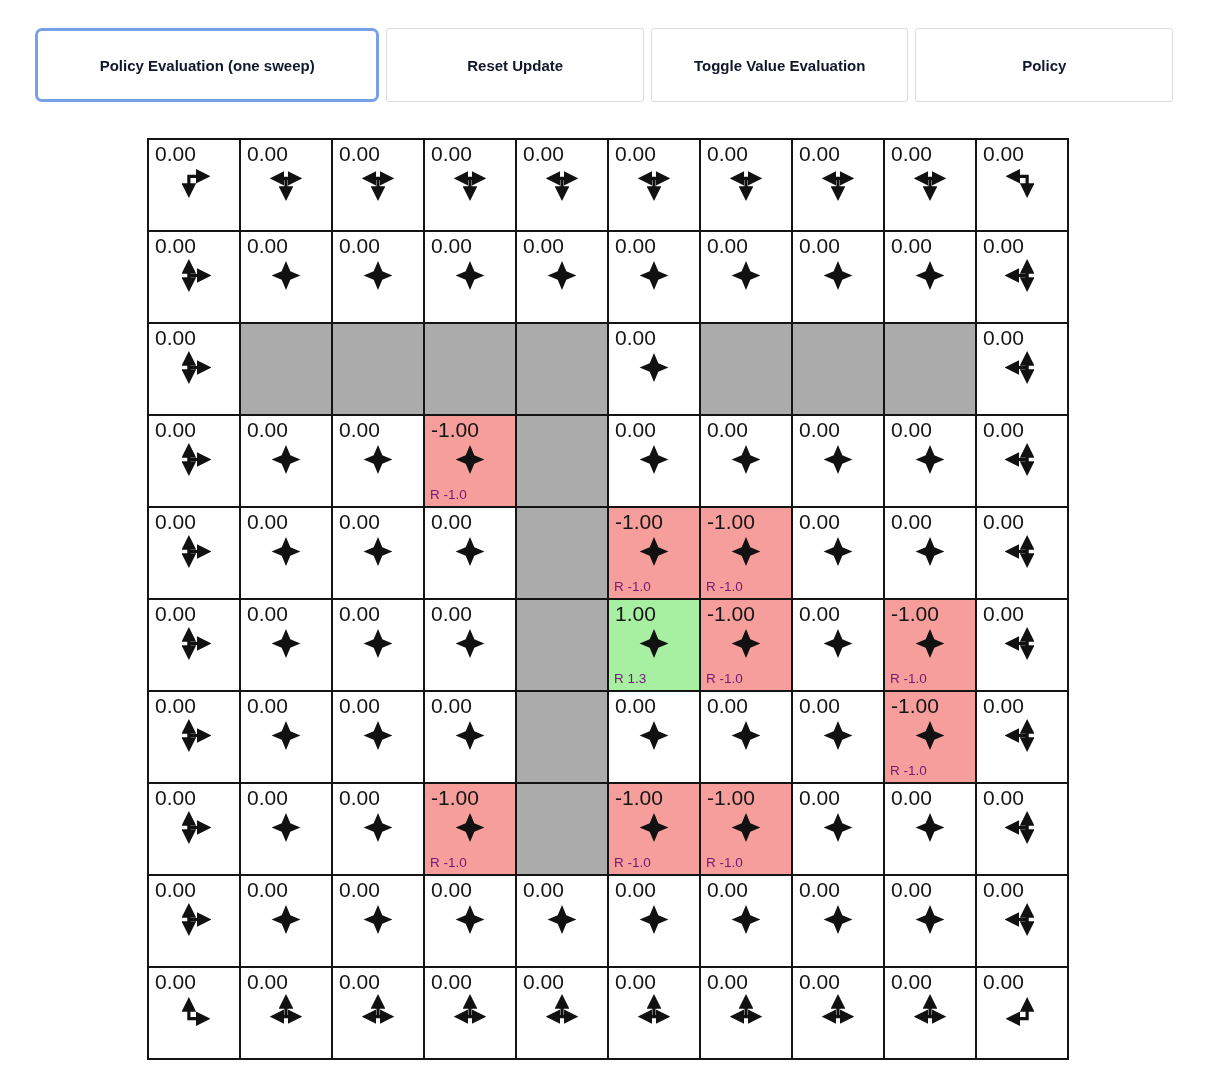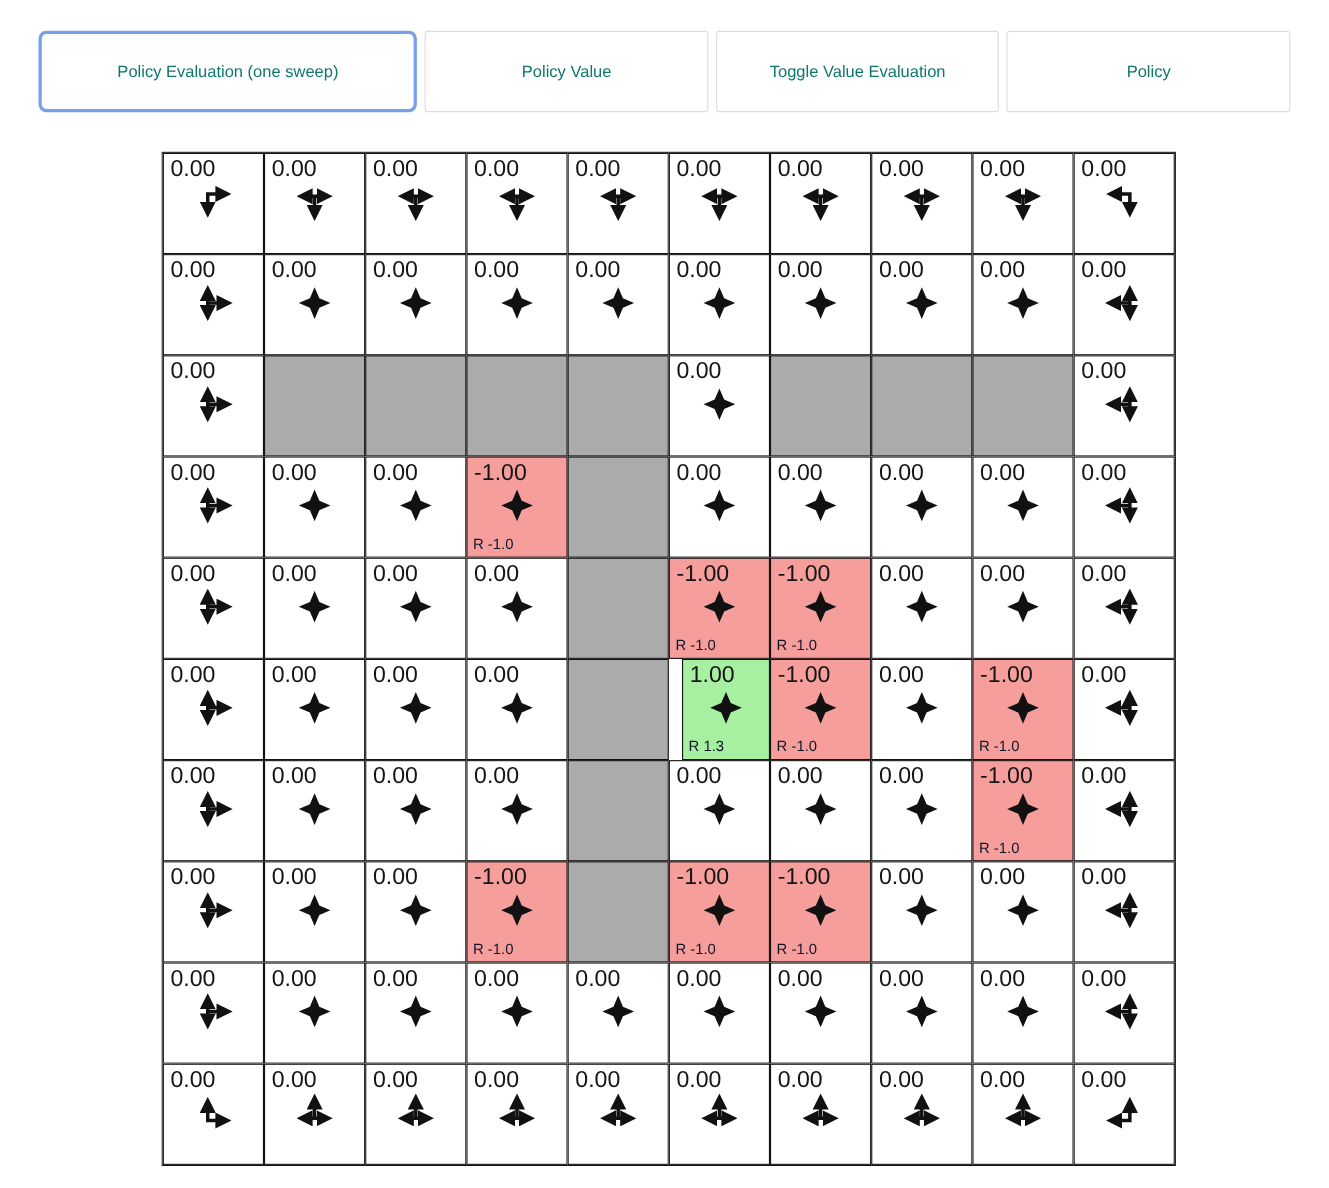--- a/index.html
+++ b/index.html
@@ -10,23 +10,24 @@
   }
   .toolbar{
     display:flex;gap:7px;align-items:stretch;
     padding:28px 35px 0 35px;
   }
   .btn{
     flex:1;height:74px;background:#ffffff;
     border:1px solid var(--btn-border,#dcdcdc);
     border-radius:3px;
     font-family:"Liberation Sans", sans-serif;
-    font-size:15px;color:#0f766e;cursor:pointer;
+    font-size:15px;color:#0f172a;cursor:pointer;
     display:flex;align-items:center;justify-content:center;
     box-sizing:border-box;
+    font-weight:bold;
   }
   .btn.focused{
     flex:1.34;
     border:3px solid var(--focus,#78a0e8);
     border-radius:7px;
   }
   .gridwrap{margin:36px 0 0 147px;}
   .grid{
     display:grid;
     grid-template-columns:repeat(10,92px);
@@ -35,50 +36,50 @@
     border:1px solid var(--gborder,#111);
     box-sizing:content-box;
   }
   .cell{
     position:relative;background:#ffffff;
     border:1px solid var(--gborder,#111);
     box-sizing:border-box;
   }
   .cell.t-w{background:var(--wall,#ababab);}
   .cell.t-neg{background:var(--neg,#f59e9b);}
-  .cell.t-pos{background:var(--pos,#a7efa1);margin-left:12px;}
+  .cell.t-pos{background:var(--pos,#a7efa1);}
   .val{
     position:absolute;top:2px;left:6px;
     font-size:21px;color:#151515;letter-spacing:0px;
   }
   .pol{
     position:absolute;top:25px;left:50%;
     transform:translateX(-50%);
     width:37px;height:37px;
   }
   .pol path{stroke-linejoin:miter;}
   .rlab{
     position:absolute;bottom:4px;left:5px;
-    font-size:13.5px;color:#0f172a;
+    font-size:13.5px;color:#701a75;
   }
 </style>
 </head>
 <body>
 
 <svg width="0" height="0" style="position:absolute" aria-hidden="true">
   <defs>
     <marker id="ah" viewBox="0 0 10 10" refX="6.5" refY="5" markerWidth="4.6" markerHeight="4.6" orient="auto-start-reverse">
       <path d="M0,0 L10,5 L0,10 z" fill="#111"></path>
     </marker>
   </defs>
 </svg>
 
 <div class="toolbar">
   <button class="btn focused">Policy Evaluation (one sweep)</button>
-  <button class="btn">Policy Value</button>
+  <button class="btn">Reset Update</button>
   <button class="btn">Toggle Value Evaluation</button>
   <button class="btn">Policy</button>
 </div>
 
 <div class="gridwrap">
   <div class="grid">
       <div class="cell t-n">
         <span class="val">0.00</span>
         <svg class="pol" viewBox="0 0 36 36">
           <path d="M29,11 L13,11 L13,27" fill="none" stroke="#111" stroke-width="3.1" marker-start="url(#ah)" marker-end="url(#ah)"></path>

